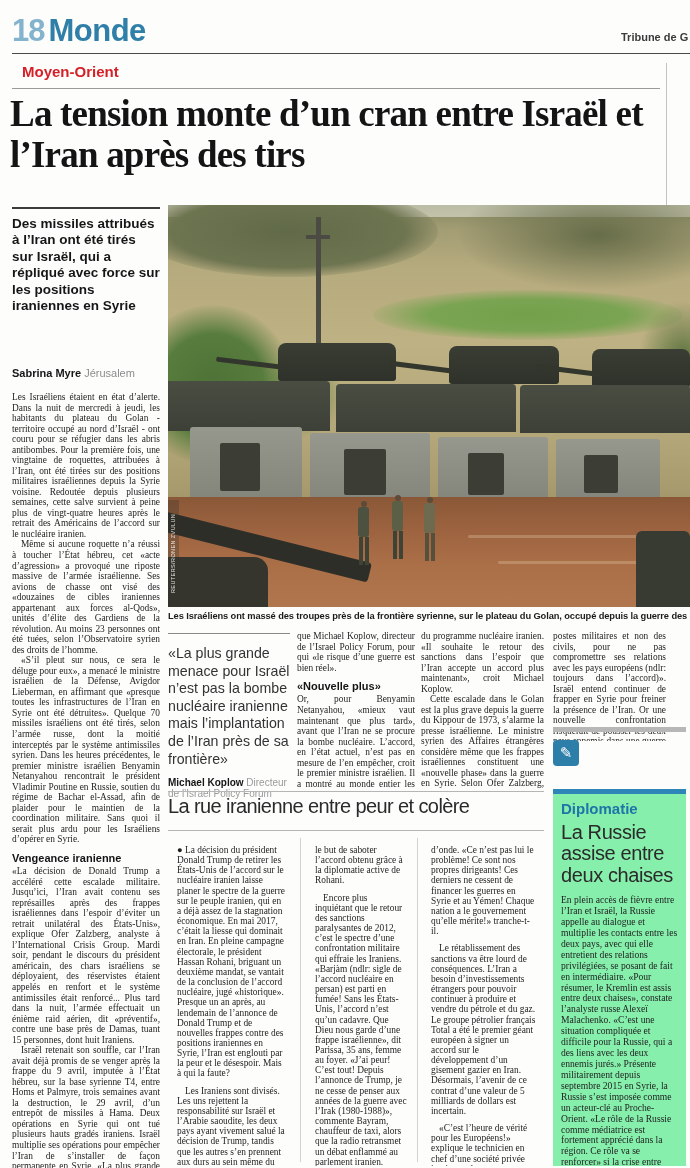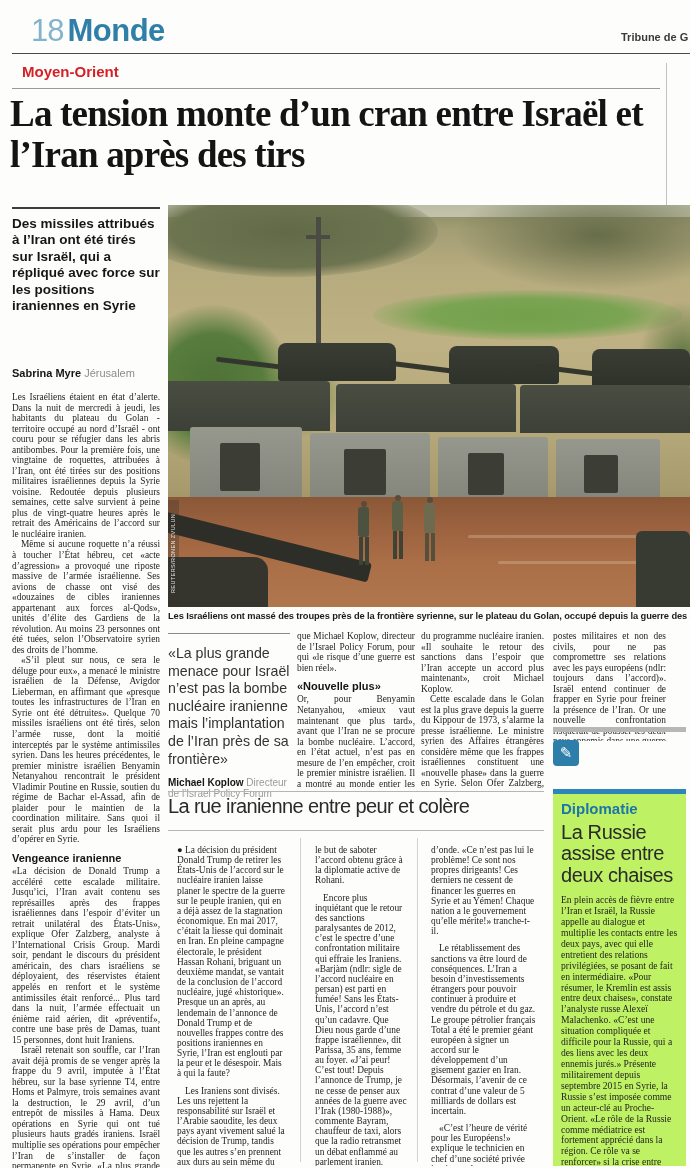--- a/index.html
+++ b/index.html
@@ -1,20 +1,20 @@
 <!DOCTYPE html>
 <html lang="fr"><head>
 <meta charset="utf-8">
 <style>
   html,body{margin:0;padding:0;background:#e9e9e9;}
   .page{position:relative;width:690px;height:1168px;background:#fdfdfc;overflow:hidden;
         font-family:"Liberation Sans",sans-serif;color:#222;}
   
   .pagehead{position:absolute;left:12px;top:13px;font-size:31px;}
-  .pagenum{color:#83b3cd;font-weight:400;letter-spacing:-1px;margin-left:19px;}
+  .pagenum{color:#83b3cd;font-weight:700;letter-spacing:-1px;}
   .secname{color:#2f7fa8;font-weight:700;letter-spacing:-0.5px;margin-left:4px;}
   .masthead{position:absolute;left:621px;top:31px;font-size:11px;font-weight:700;color:#3a3a3a;white-space:nowrap;}
   .hrule{position:absolute;left:12px;width:678px;height:1px;background:#4a4a4a;top:53px;}
   
   .kicker{position:absolute;left:22px;top:63px;color:#d62027;font-weight:700;font-size:15px;}
   .krule{position:absolute;left:12px;top:88px;width:648px;height:1px;background:#9a9a9a;}
   .vrule-right{position:absolute;left:666px;top:63px;width:1px;height:142px;background:#c2c2c2;}
   .headline1{position:absolute;left:10px;top:94px;width:645px;font-family:"Liberation Serif",serif;
              font-weight:700;font-size:37px;line-height:1.1;color:#141414;letter-spacing:-0.8px;}
   
@@ -96,21 +96,21 @@
   .a2col{position:absolute;top:838px;height:328px;overflow:hidden;font-family:"Liberation Serif",serif;
          font-size:9.4px;line-height:1.08;color:#1e1e1e;text-align:left;}
   .a2col p{margin:7px;}
   .a2col p.ind{text-indent:8px;}
   .a2colA{left:170px;width:122px;}
   .a2colB{left:308px;width:106px;}
   .a2colC{left:424px;width:119px;}
   .a2vr1{position:absolute;left:300px;top:838px;width:1px;height:324px;background:#d2d2d2;}
   .a2vr2{position:absolute;left:417px;top:838px;width:1px;height:324px;background:#d2d2d2;}
   
-  .dipbox{position:absolute;left:553px;top:789px;width:133px;height:377px;background:#bef264;overflow:hidden;}
+  .dipbox{position:absolute;left:553px;top:789px;width:133px;height:377px;background:#86efac;overflow:hidden;}
   .dipbar{width:133px;height:5px;background:#2e86b8;}
   .dipinner{padding:6px 8px 0 8px;}
   .diprubric{color:#1d75a8;font-weight:700;font-size:15px;}
   .diphead{margin-top:5px;font-size:20px;font-weight:300;line-height:1.07;color:#2a2a2a;letter-spacing:-0.4px;}
   .dipbody{margin-top:9px;font-family:"Liberation Serif",serif;font-size:9.6px;line-height:1.14;color:#1e1e1e;}
 </style>
 </head>
 <body>
 
 <div class="page">

